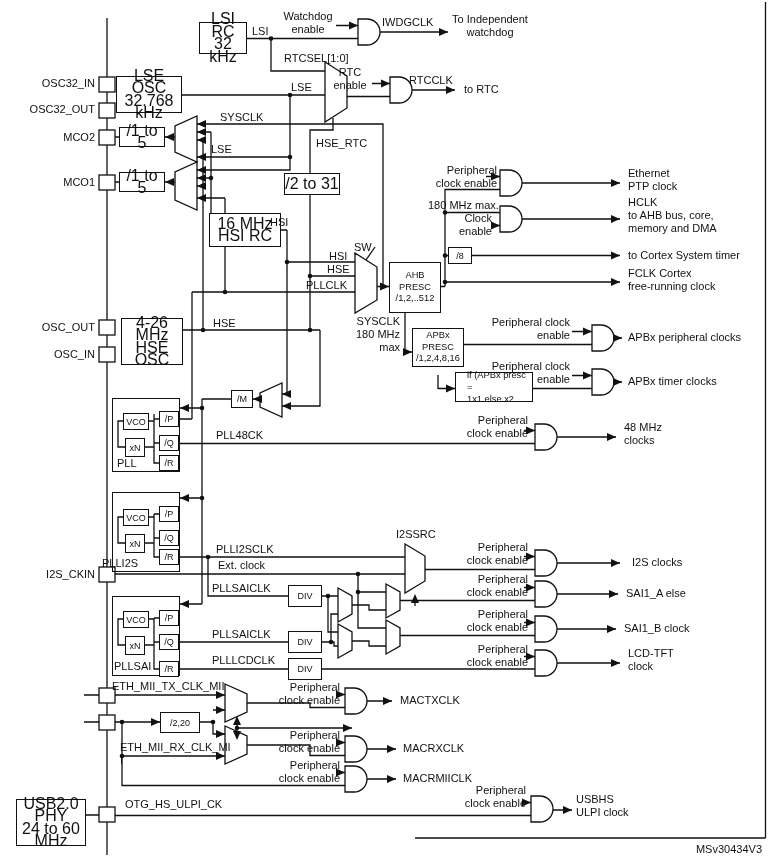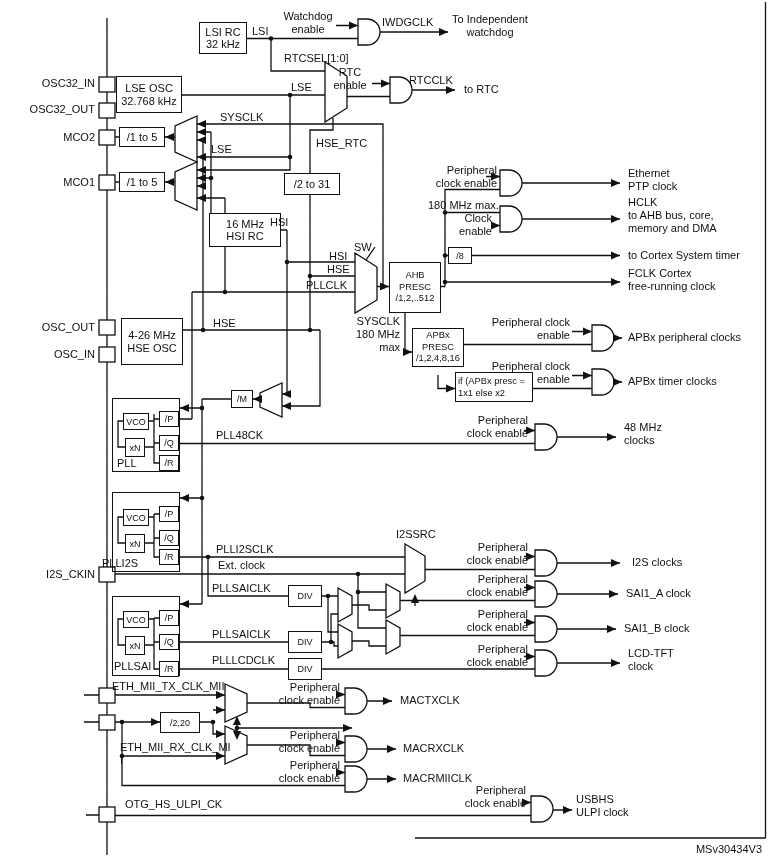--- a/index.html
+++ b/index.html
@@ -4,24 +4,24 @@
 <style>
   html,body{margin:0;padding:0;background:#fff;}
   .canvas{position:relative;width:768px;height:860px;background:#fff;overflow:hidden;
           font-family:"Liberation Sans",sans-serif;color:#111;}
   svg{position:absolute;left:0;top:0;}
   .lbl{position:absolute;font-size:11px;line-height:13px;white-space:pre-line;color:#111;}
   .r{text-align:right;}
   .c{text-align:center;}
   .bx{position:absolute;box-sizing:border-box;border:1.4px solid #111;background:#fff;
       display:flex;align-items:center;justify-content:center;text-align:center;
-      font-size:11px;line-height:12.5px;white-space:pre-line;}
+      font-size:16px;line-height:12.5px;white-space:pre-line;}
   .sb{font-size:9px;line-height:10px;}
   .tb{font-size:9.3px;line-height:11.5px;}
-  .ifb{font-size:9.3px;line-height:12px;justify-content:flex-start;text-align:left;padding-left:2px;}
+  .ifb{font-size:9.3px;line-height:12px;justify-content:flex-start;text-align:left;padding-left:11px;}
   .outer{position:absolute;box-sizing:border-box;border:1.4px solid #111;background:transparent;}
   .w{stroke:#111;stroke-width:1.3;fill:none;}
   .shape{stroke:#111;stroke-width:1.3;fill:#fff;}
   .ah{fill:#111;stroke:none;}
   .dot{fill:#111;stroke:none;}
 </style>
 </head>
 <body>
 
 <div class="canvas">
@@ -235,20 +235,22 @@
 /1,2,..512</div>
 <div class="bx tb" style="left:412px;top:328px;width:52px;height:39px">APBx
 PRESC
 /1,2,4,8,16</div>
 <div class="bx ifb" style="left:455px;top:372px;width:78px;height:30px">if (APBx presc =
 1x1 else x2</div>
 <div class="bx sb" style="left:288px;top:585px;width:34px;height:22px">DIV</div>
 <div class="bx sb" style="left:288px;top:631px;width:34px;height:22px">DIV</div>
 <div class="bx sb" style="left:288px;top:658px;width:34px;height:22px">DIV</div>
 <div class="bx sb" style="left:160px;top:712px;width:40px;height:21px">/2,20</div>
+<div class="bx" style="left:16px;top:799px;width:70px;height:47px">USB2.0 PHY
+24 to 60 MHz</div>
 
 <div class="outer" style="left:112px;top:398px;width:68px;height:74px"></div>
 <div class="bx sb" style="left:123px;top:413px;width:26px;height:17px">VCO</div>
 <div class="bx sb" style="left:125px;top:438px;width:20px;height:19px">xN</div>
 <div class="bx sb" style="left:159px;top:411px;width:20px;height:16px">/P</div>
 <div class="bx sb" style="left:159px;top:435px;width:20px;height:16px">/Q</div>
 <div class="bx sb" style="left:159px;top:455px;width:20px;height:16px">/R</div>
 <div class="lbl" style="left:117px;top:457px">PLL</div>
 
 <div class="outer" style="left:112px;top:492px;width:68px;height:80px"></div>
@@ -317,21 +319,21 @@
 clocks</div>
 <div class="lbl" style="left:216px;top:543px">PLLI2SCLK</div>
 <div class="lbl" style="left:218px;top:559px">Ext. clock</div>
 <div class="lbl" style="left:396px;top:528px">I2SSRC</div>
 <div class="lbl r" style="left:453px;top:541px;width:75px">Peripheral
 clock enable</div>
 <div class="lbl" style="left:632px;top:556px">I2S clocks</div>
 <div class="lbl" style="left:212px;top:582px">PLLSAICLK</div>
 <div class="lbl r" style="left:453px;top:573px;width:75px">Peripheral
 clock enable</div>
-<div class="lbl" style="left:626px;top:587px">SAI1_A clock</div>
+<div class="lbl" style="left:626px;top:587px">SAI1_A else</div>
 <div class="lbl" style="left:212px;top:628px">PLLSAICLK</div>
 <div class="lbl r" style="left:453px;top:608px;width:75px">Peripheral
 clock enable</div>
 <div class="lbl" style="left:624px;top:622px">SAI1_B clock</div>
 <div class="lbl" style="left:212px;top:654px">PLLLCDCLK</div>
 <div class="lbl r" style="left:453px;top:643px;width:75px">Peripheral
 clock enable</div>
 <div class="lbl" style="left:628px;top:647px">LCD-TFT
 clock</div>
 <div class="lbl" style="left:112px;top:680px">ETH_MII_TX_CLK_MII</div>

